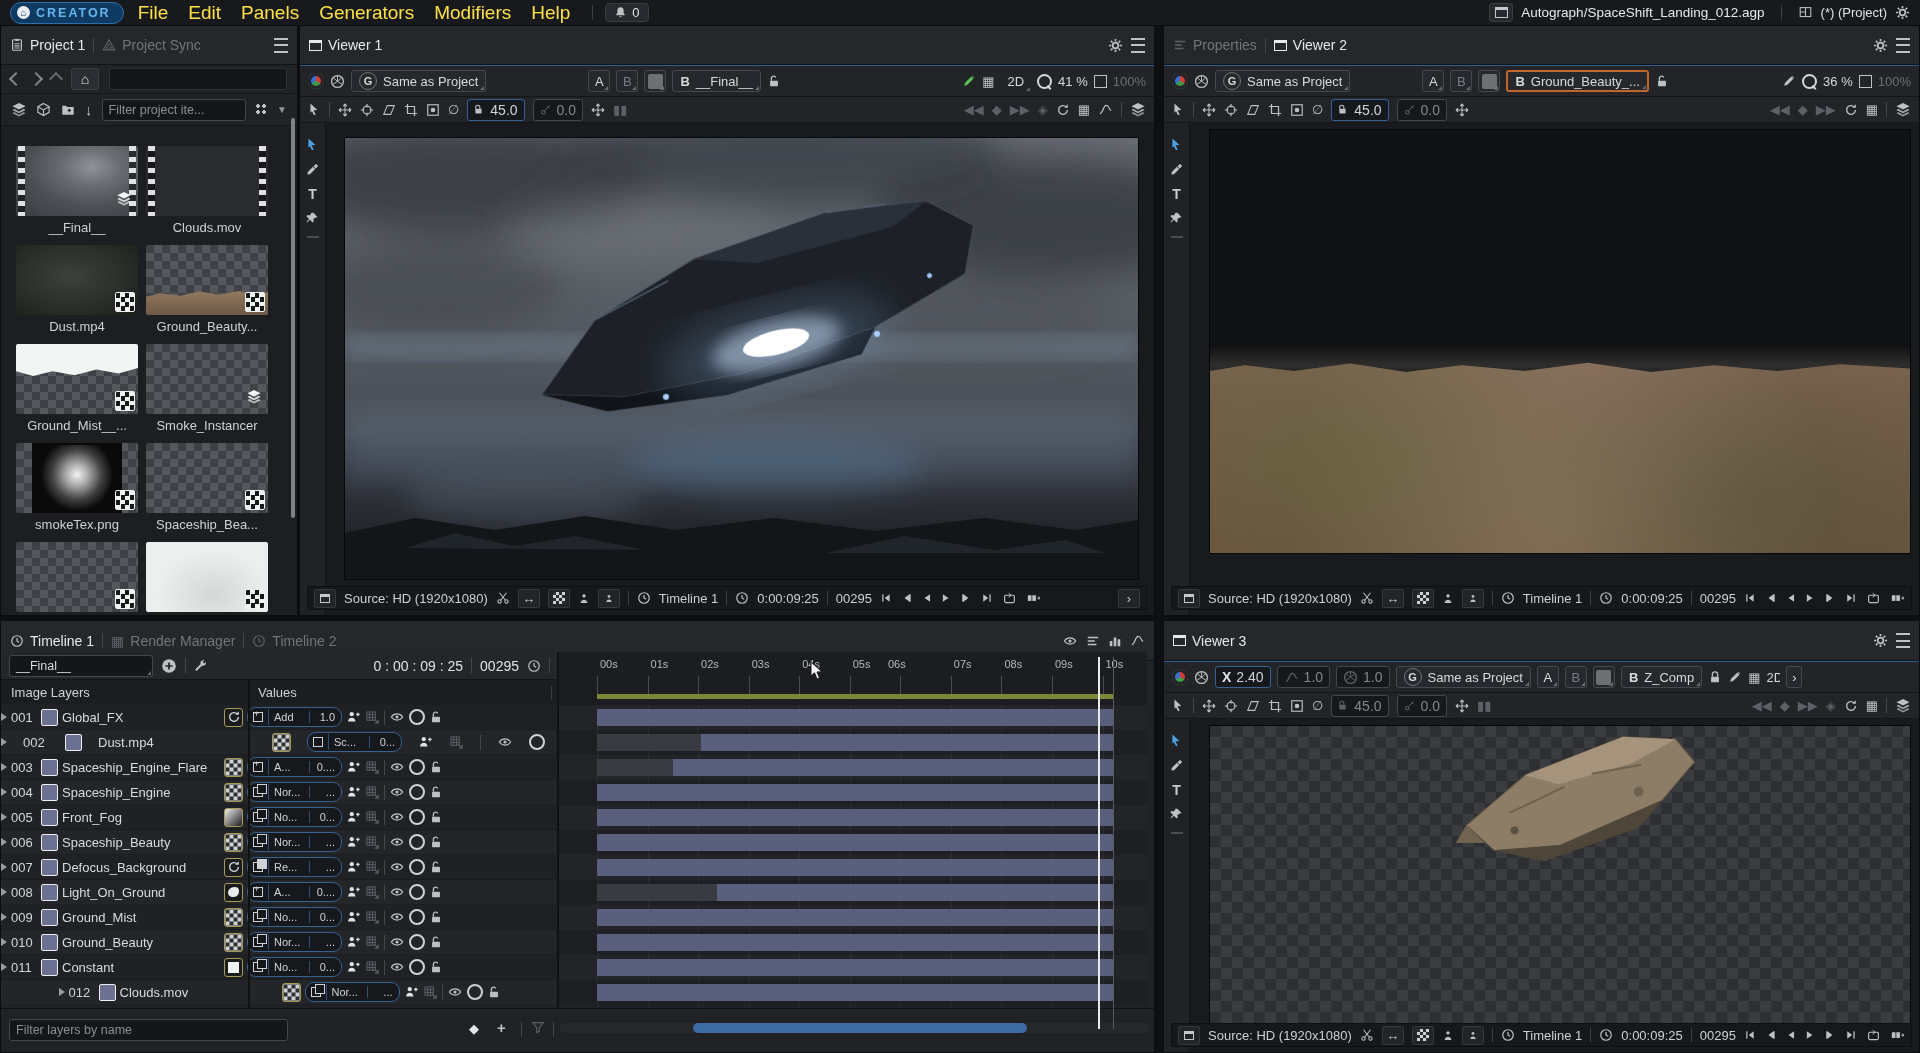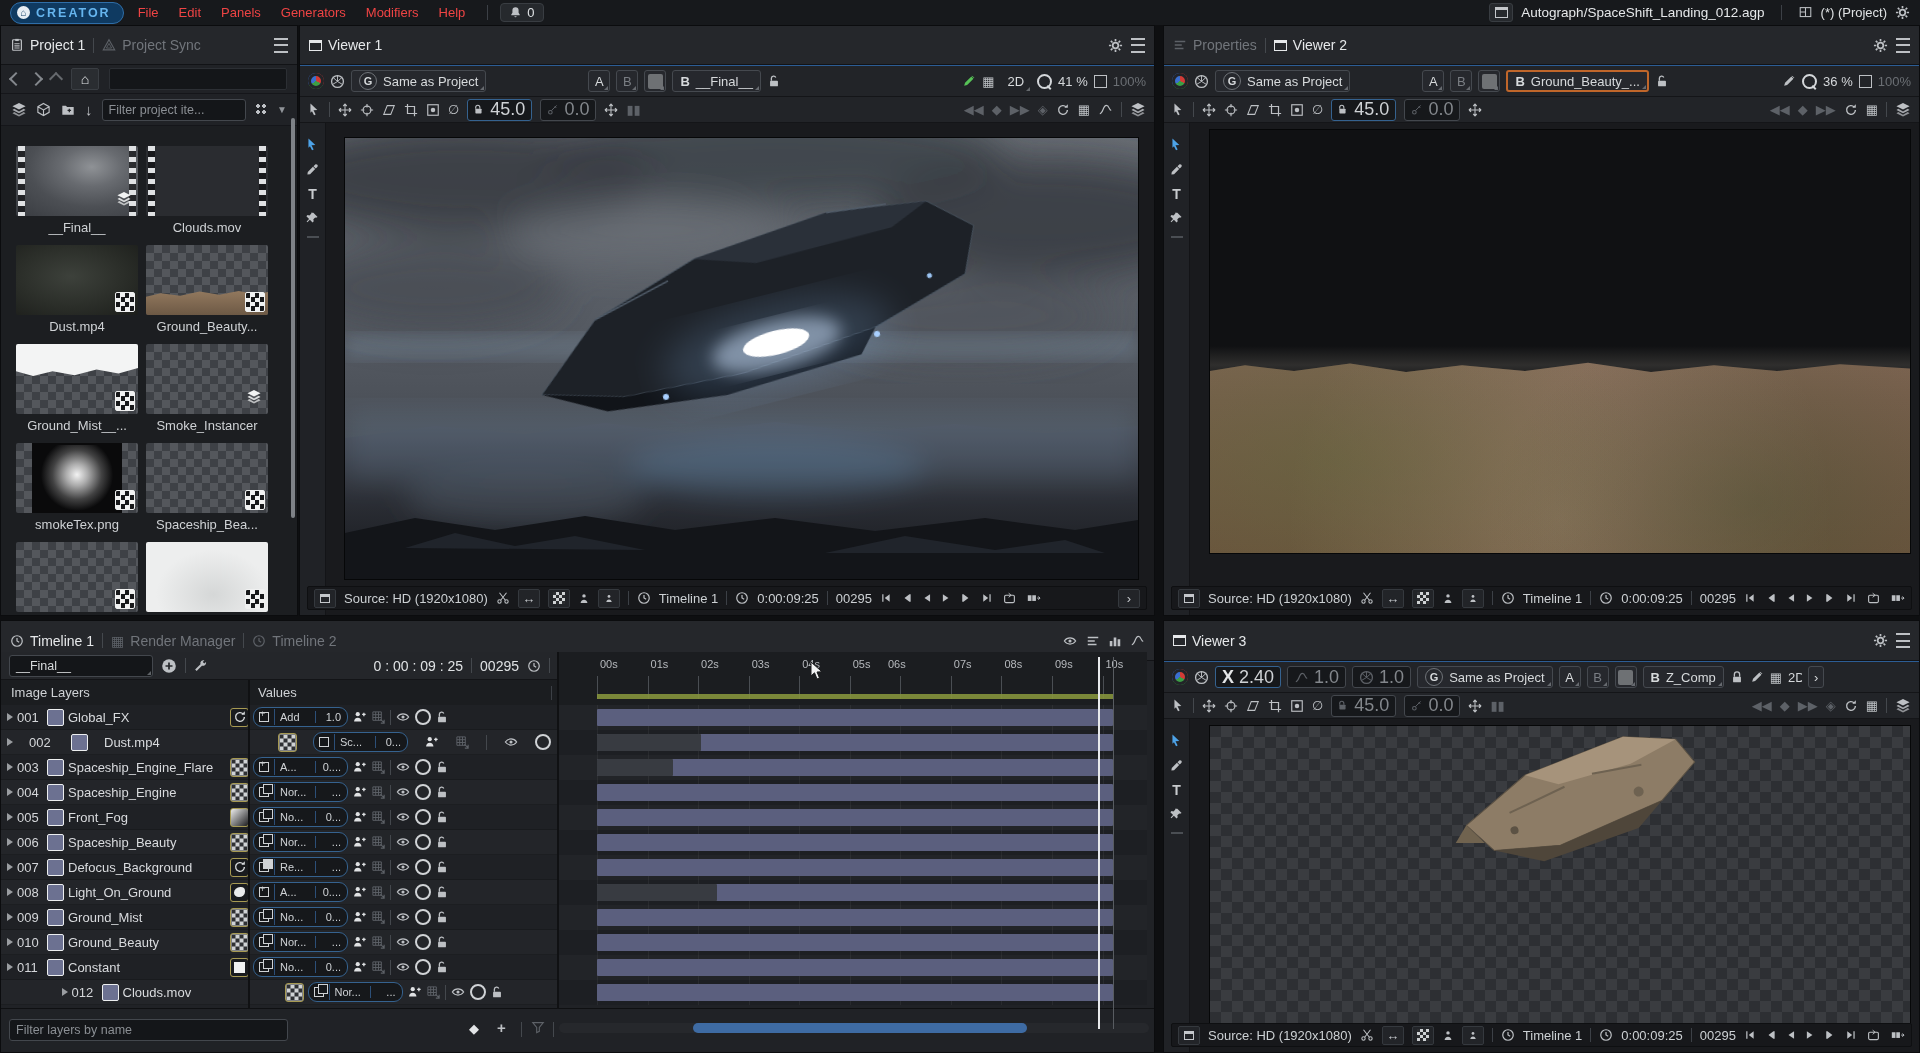--- a/index.html
+++ b/index.html
@@ -9,21 +9,21 @@
   .panel{position:absolute;background:#202226;border:1px solid #0b0c0e;box-sizing:border-box;overflow:hidden}
 
   
   #menubar{position:absolute;left:0;top:0;width:1920px;height:25px;background:#17191c;
            display:flex;align-items:center;gap:4px;padding:0 10px;box-sizing:border-box}
   .logo-pill{display:flex;align-items:center;gap:6px;background:#0f3a61;border:1px solid #2f6ea8;
              border-radius:11px;padding:1px 12px 1px 6px;height:18px}
   .logo-pill .house{width:13px;height:13px;border-radius:50%;background:#e8eef4;color:#0f3a61;
              display:flex;align-items:center;justify-content:center;font-size:10px;line-height:1}
   .logo-pill .brand{color:#66b5ee;font-weight:bold;letter-spacing:2px;font-size:12.5px}
-  .menu-item{padding:0 10px;color:#ef4444;font-size:13px;line-height:25px;cursor:default}
+  .menu-item{padding:0 10px;color:#fde047;font-size:19px;line-height:25px;cursor:default}
   .mb-sep{width:1px;height:15px;background:#3c4046;margin:0 8px}
   .bell-chip{display:flex;align-items:center;gap:5px;background:#26292d;border:1px solid #393d42;
              border-radius:4px;height:17px;padding:0 8px;color:#dfe2e4}
   .titlebox{display:flex;align-items:center;gap:8px;margin-left:auto}
   .icon-chip{display:flex;align-items:center;justify-content:center;background:#26292d;
              border:1px solid #393d42;border-radius:3px;width:22px;height:17px;color:#c4c7cb}
   .title-text{color:#e6e8ea;font-size:13.5px}
   .ws-label{color:#dfe2e4;font-size:13px}
   .gear-amber{color:#cf9a3a}
 
@@ -123,21 +123,21 @@
   #viewer2{left:1163px;top:25px;width:757px;height:591px}
   #viewer3{left:1163px;top:620px;width:757px;height:433px}
   .vbody{position:relative;flex:1;background:#191a1d}
   .vtools{position:absolute;left:0;top:0;bottom:0;width:26px;background:#202226;border-right:1px solid #131417;
           display:flex;flex-direction:column;align-items:center;gap:11px;padding-top:14px;box-sizing:border-box}
   .vtools .tdiv{width:12px;height:2px;background:#4a4e53}
   .ttext{font-size:14px;font-weight:bold;color:#c8cbce;line-height:1}
   .vimage{position:absolute;overflow:hidden;background:#101113;border:1px solid #060708}
   .viewerflex{display:flex;flex-direction:column;height:100%}
   .fieldchip{display:inline-flex;align-items:center;gap:5px;height:20px;border:1px solid #35628f;border-radius:3px;
-             background:#16181b;padding:0 6px;color:#cfd2d5;font-size:18px}
+             background:#16181b;padding:0 6px;color:#cfd2d5;font-size:14px}
   .fieldchip.dimb{border-color:#43474d;color:#83878c}
   .v2terrain{position:absolute;left:0;right:0;bottom:0;top:0;
       background:
         radial-gradient(ellipse at 18% 78%,rgba(96,104,58,.45),transparent 38%),
         radial-gradient(ellipse at 78% 88%,rgba(70,80,48,.4),transparent 34%),
         radial-gradient(ellipse at 50% 92%,rgba(200,178,152,.3),transparent 55%),
         linear-gradient(180deg,#9c8772 0%,#8a7260 26%,#775f4c 64%,#6b543e 100%);
       clip-path:polygon(0 57%,5% 55.6%,12% 57%,20% 55.2%,28% 57.2%,36% 55.6%,45% 57%,54% 55%,63% 57.2%,
                 72% 55.6%,81% 57%,90% 55.4%,100% 56.4%,100% 100%,0 100%)}
   .v2haze{position:absolute;left:0;right:0;top:51%;height:9%;
@@ -157,21 +157,21 @@
   .track{position:absolute;left:558px;top:84px;right:7px;height:300px;background:#1d1f23;overflow:hidden}
   .gridline{position:absolute;top:0;bottom:0;width:1px;background:rgba(255,255,255,.05)}
   .trackrow{position:absolute;left:0;right:0;height:25px}
   .trackrow:nth-child(even){background:rgba(255,255,255,.022)}
   .bar{position:absolute;top:4px;height:17px;background:#5b5f7e;border-radius:1px}
   .bardark{position:absolute;top:4px;height:17px;background:#383b41;border-radius:1px}
   .playhead{position:absolute;top:36px;height:372px;width:2px;background:#e8eaec;z-index:6}
   .endline{position:absolute;top:36px;height:372px;width:1px;background:#585c61;z-index:5}
   .lrows{position:absolute;left:0;top:84px;width:557px;height:300px;background:#1f2125}
   .lrow{position:absolute;left:0;right:0;height:25px;display:flex;align-items:center;gap:4px;
-        padding-left:6px;box-sizing:border-box;border-bottom:1px solid rgba(0,0,0,.18)}
+        box-sizing:border-box;border-bottom:1px solid rgba(0,0,0,.18)}
   .lrow:nth-child(even){background:rgba(255,255,255,.02)}
   .disc{width:0;height:0;border-left:6px solid #9a9da1;border-top:4px solid transparent;
         border-bottom:4px solid transparent;flex:none}
   .lnum{width:26px;color:#d4d6d9;font-size:13px;flex:none}
   .lswatch{width:15px;height:15px;background:#6c7191;border:1px solid #eceeef;border-radius:2px;flex:none}
   .lname{width:158px;color:#d9dbde;font-size:13px;white-space:nowrap;overflow:hidden;flex:none}
   .lt{width:19px;height:19px;border:1px solid #a79a52;border-radius:3px;display:flex;align-items:center;
       justify-content:center;background:#191b1e;color:#d5d8da;flex:none;box-sizing:border-box;overflow:hidden}
   .lt.checker{background:conic-gradient(#cfd2d4 25%,#2e3033 0 50%,#cfd2d4 0 75%,#2e3033 0) center/8px 8px}
   .lt.gradient{background:linear-gradient(135deg,#ececec,#1d1d1f)}

